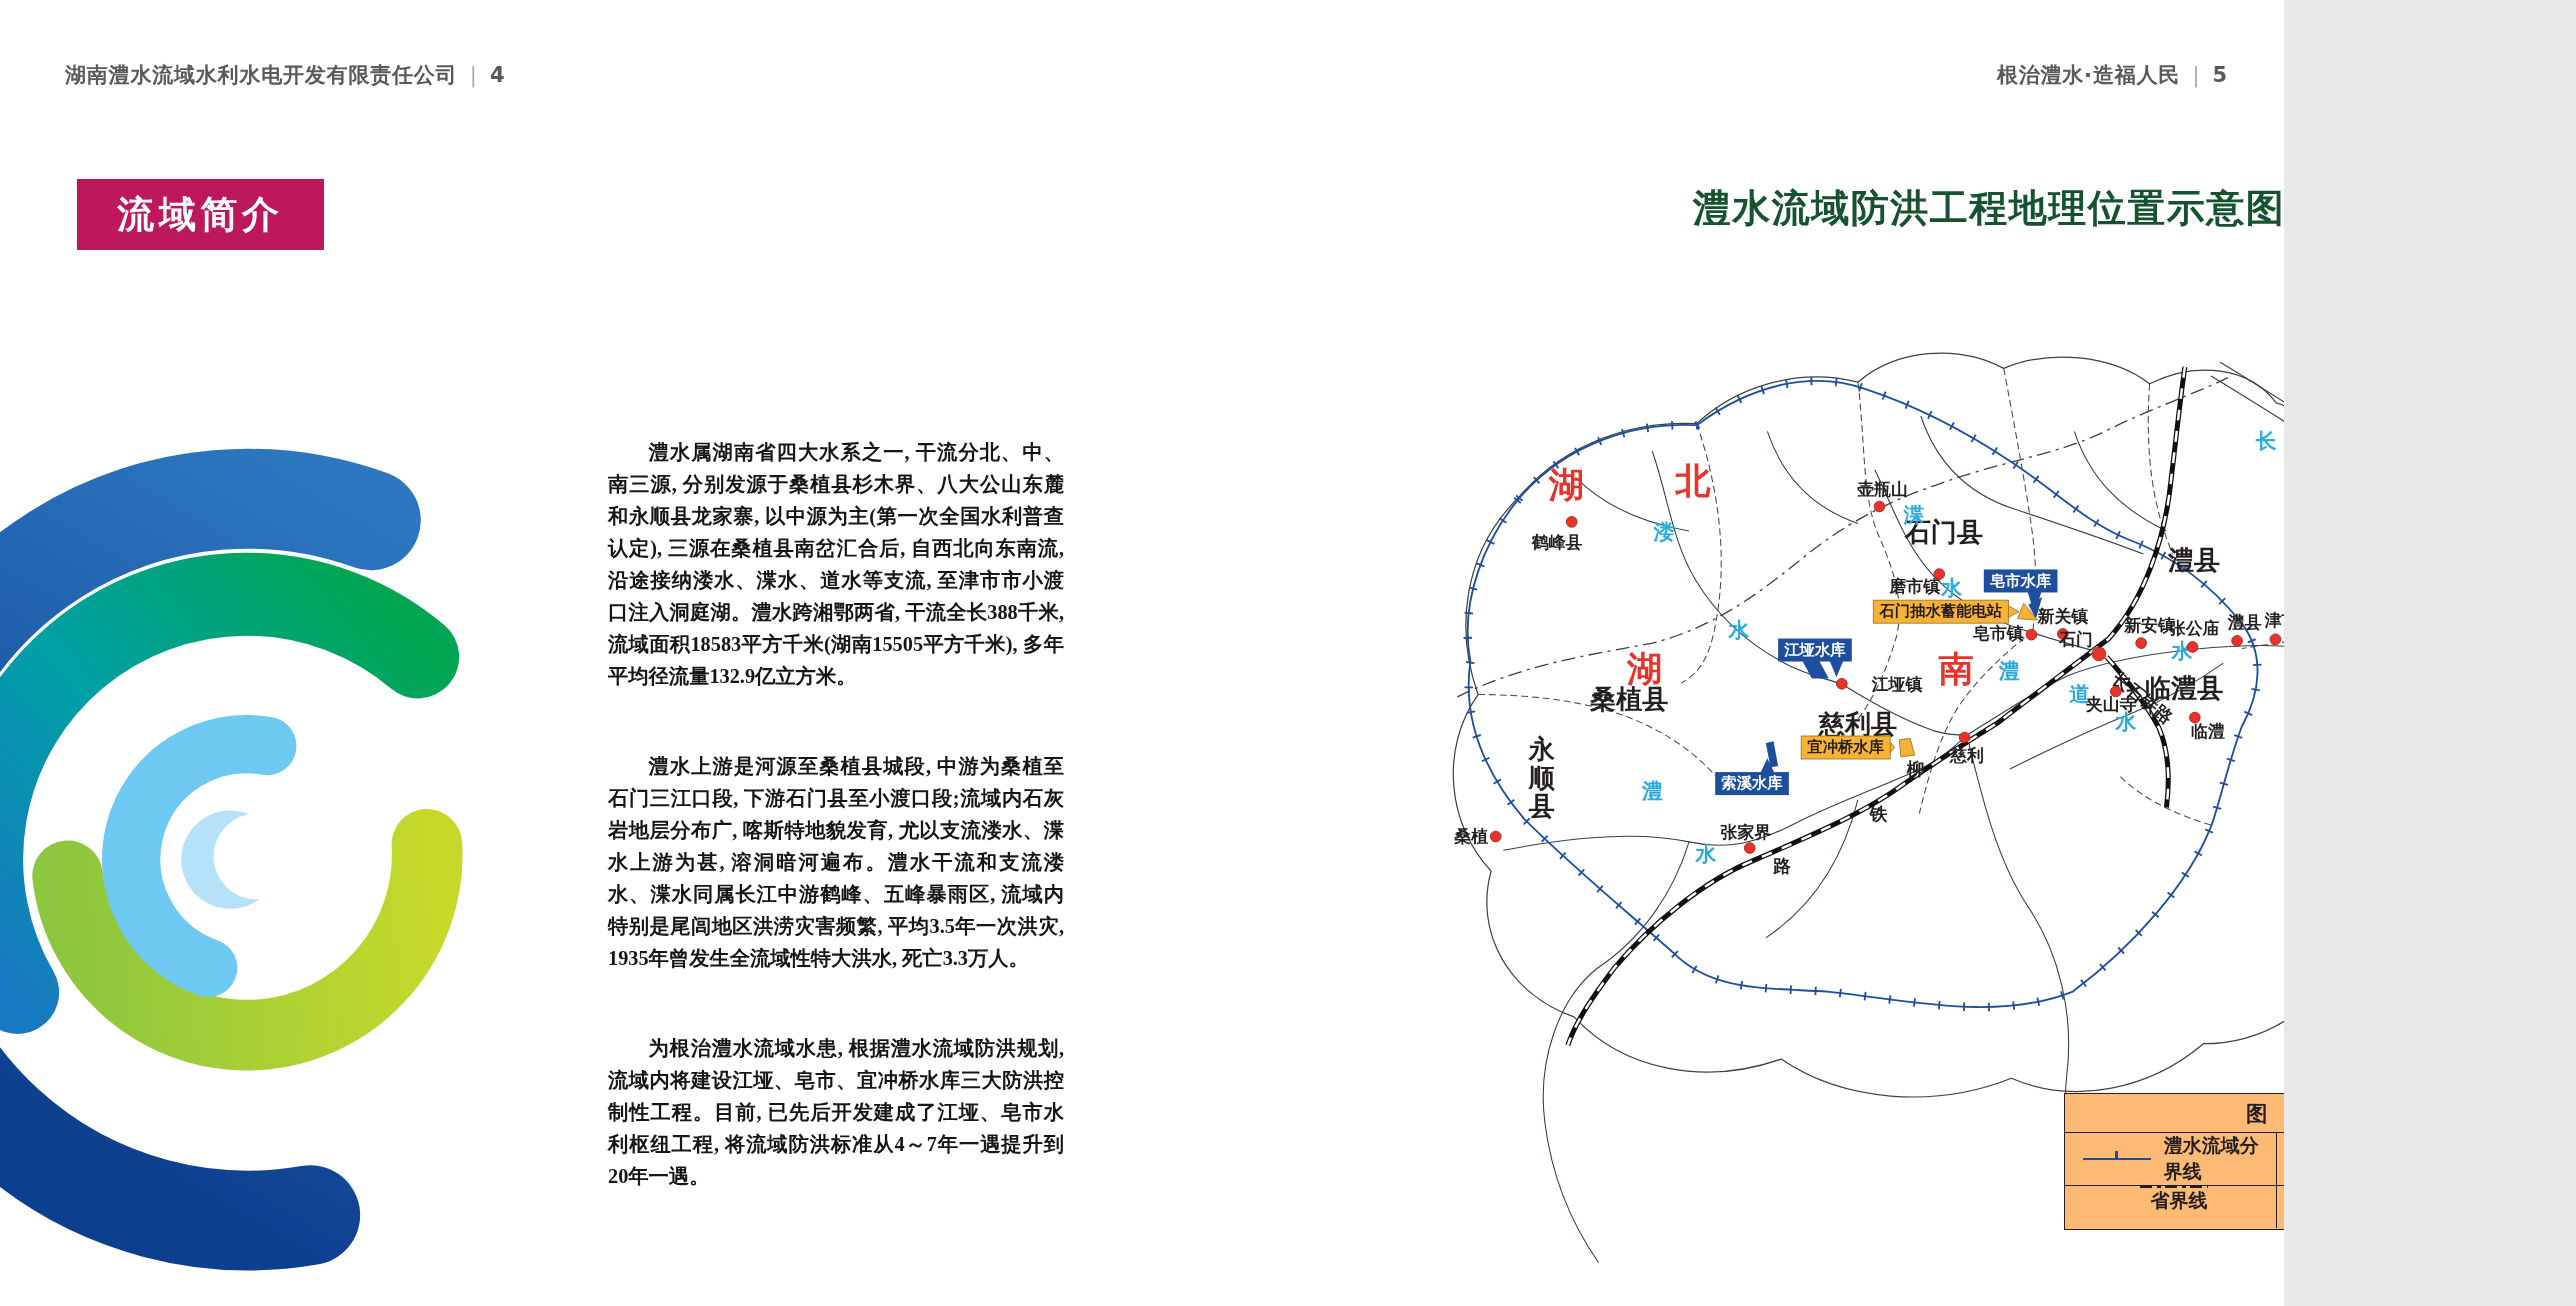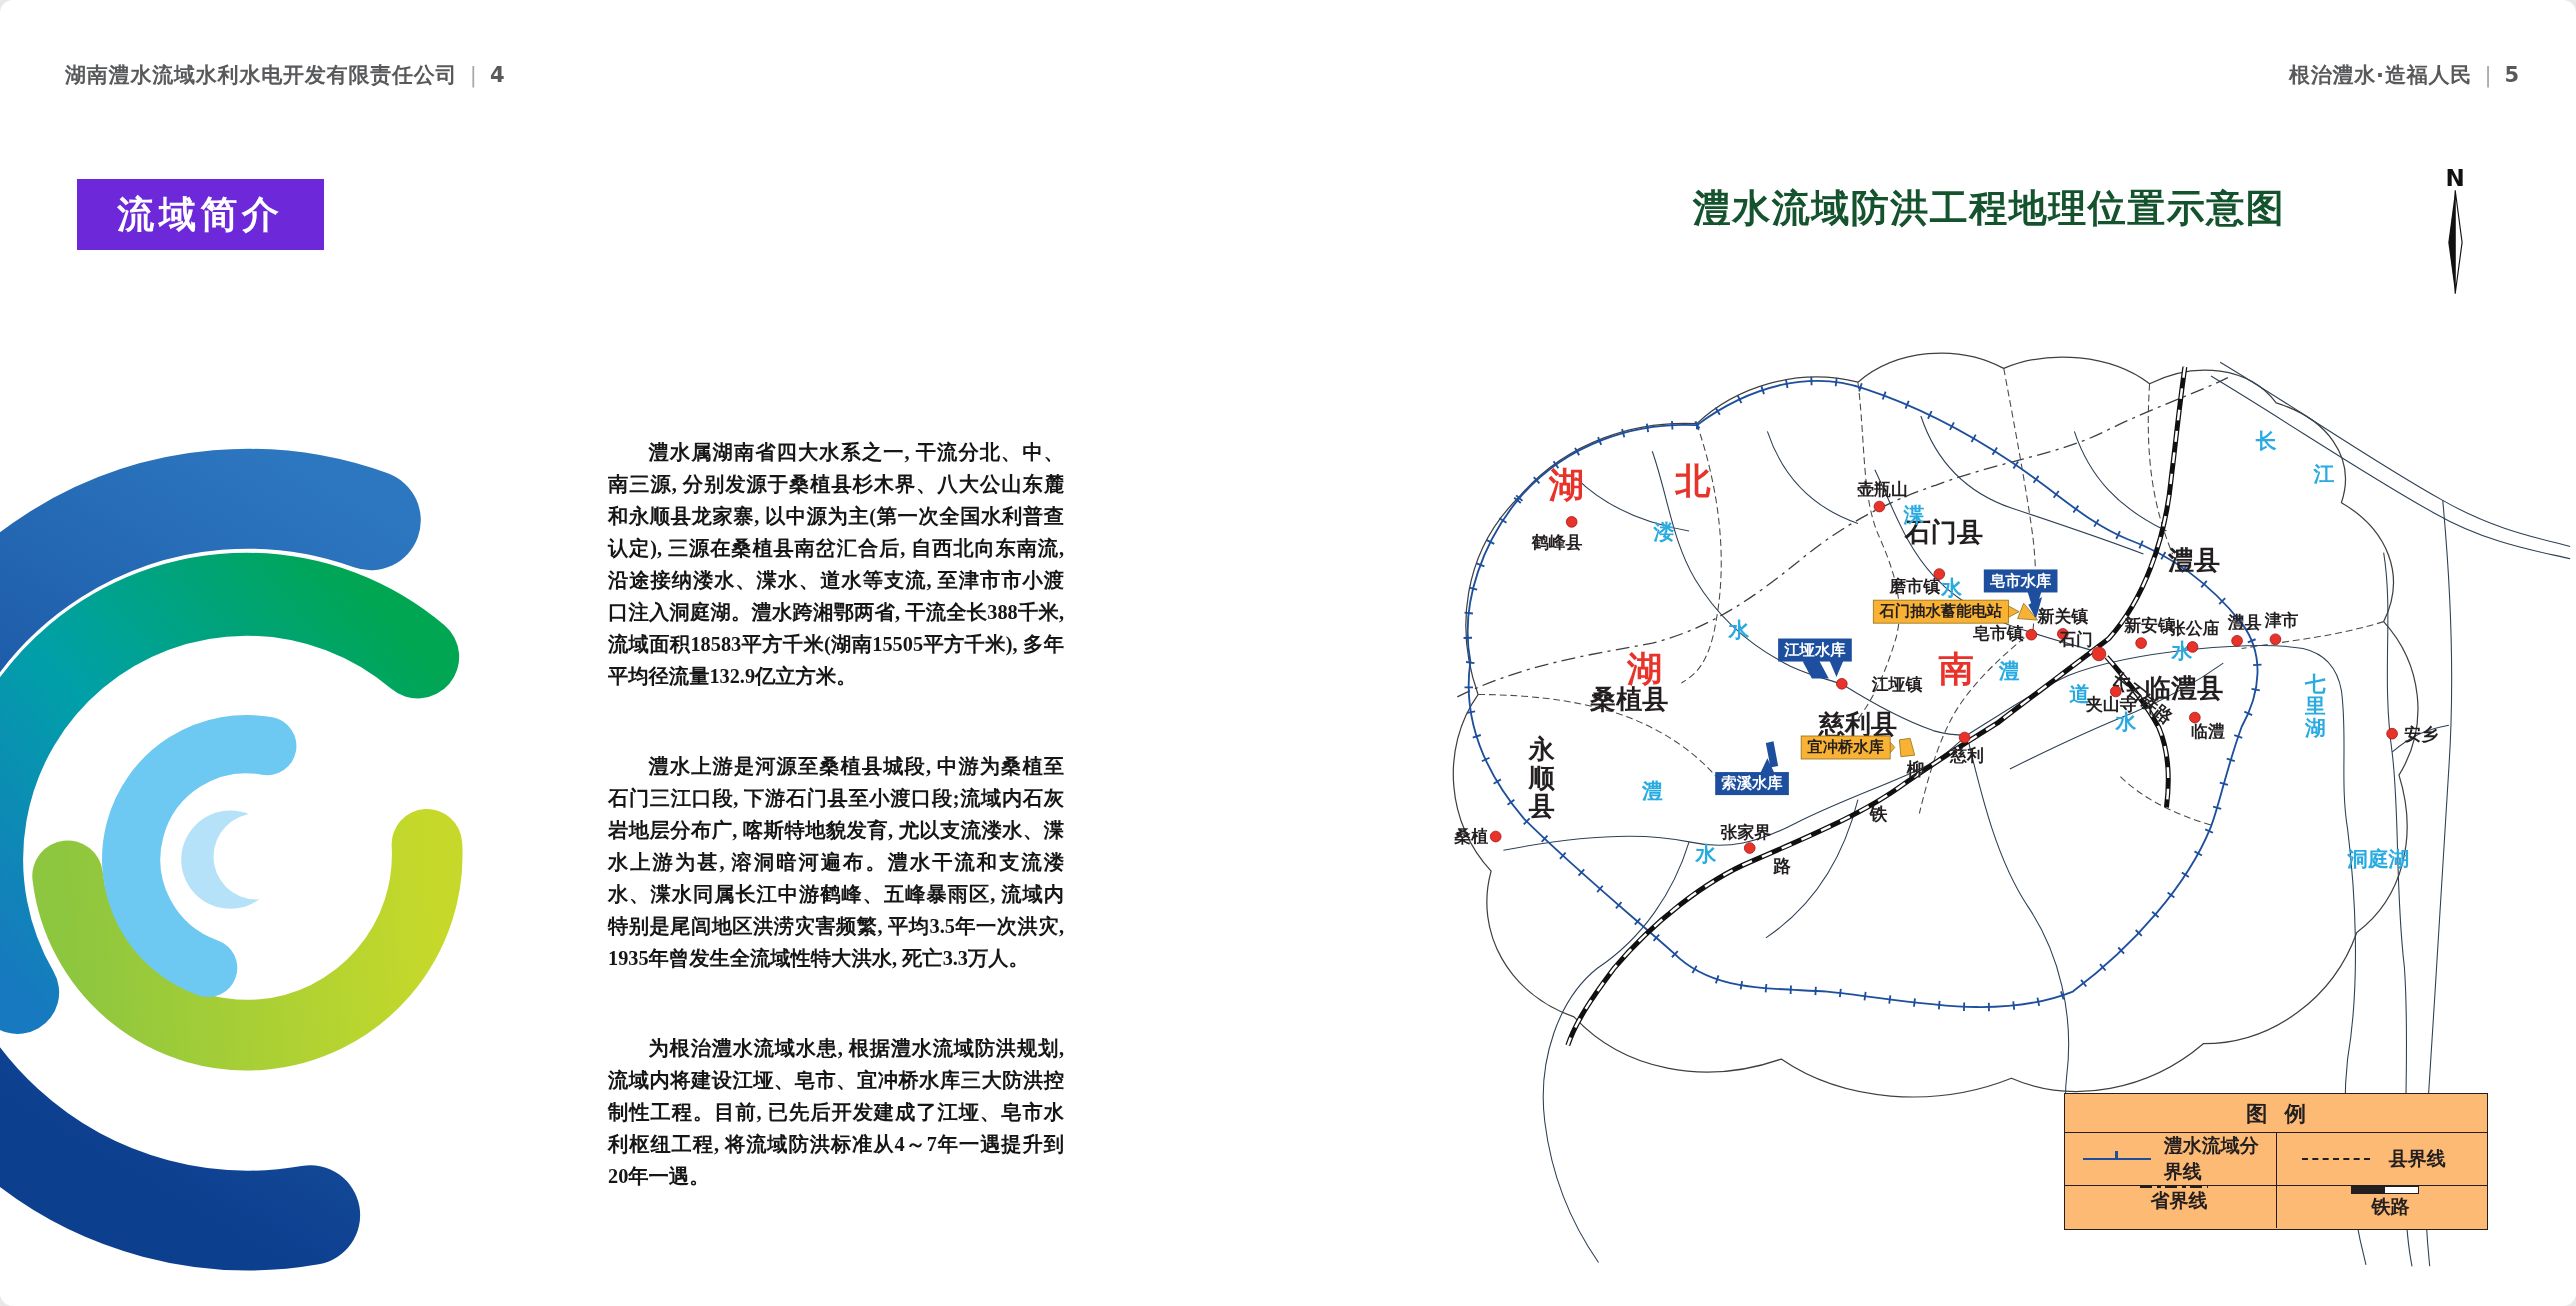--- a/index.html
+++ b/index.html
@@ -1,24 +1,24 @@
 <!DOCTYPE html>
 <html style="font-size:12.3px"><head>
 <meta charset="utf-8">
 <style>
   html,body{margin:0;padding:0;background:#e8e8e8;}
-  #page{position:relative;width:2576px;height:1306px;background:#ffffff;overflow:hidden;
-        font-family:"DejaVu Sans","Liberation Sans",sans-serif;border-radius:13px;}
+  #page{position:relative;width:2284px;height:1306px;background:#ffffff;overflow:hidden;
+        font-family:"DejaVu Sans","Liberation Sans",sans-serif;}
   
   .hdr{position:absolute;top:61px;font-size:21px;font-weight:bold;color:#58595b;letter-spacing:0.8px;}
   #hdr-left{left:65px;}
   #hdr-right{right:56px;text-align:right;}
   .hdr .sep{color:#a7a8aa;font-weight:normal;padding:0 12.3px;}
   
-  #section-title{position:absolute;left:77px;top:179px;width:247px;height:71px;background:#6d28d9;
+  #section-title{position:absolute;left:77px;top:179px;width:247px;height:71px;background:#be185d;
       color:#fff;display:flex;align-items:center;justify-content:center;font-size:37px;font-weight:bold;letter-spacing:4.6px;}
   #body-text{position:absolute;left:608px;top:436px;width:456px;font-family:"Liberation Serif","DejaVu Serif",serif;
       font-size:20.3px;line-height:32px;color:#161616;text-align:justify;font-weight:600;}
   #body-text p{margin:0;text-indent:2em;}
   #body-text p + p{margin-top:58px;}
   #logo{position:absolute;left:-14px;top:422px;width:607px;height:883px;}
   
   #map-title{position:absolute;left:1628px;top:183px;width:722px;text-align:center;
       font-size:38px;font-weight:bold;color:#14532d;letter-spacing:1.5px;}
   #compass{position:absolute;left:2432px;top:167px;width:46px;text-align:center;color:#111;}

